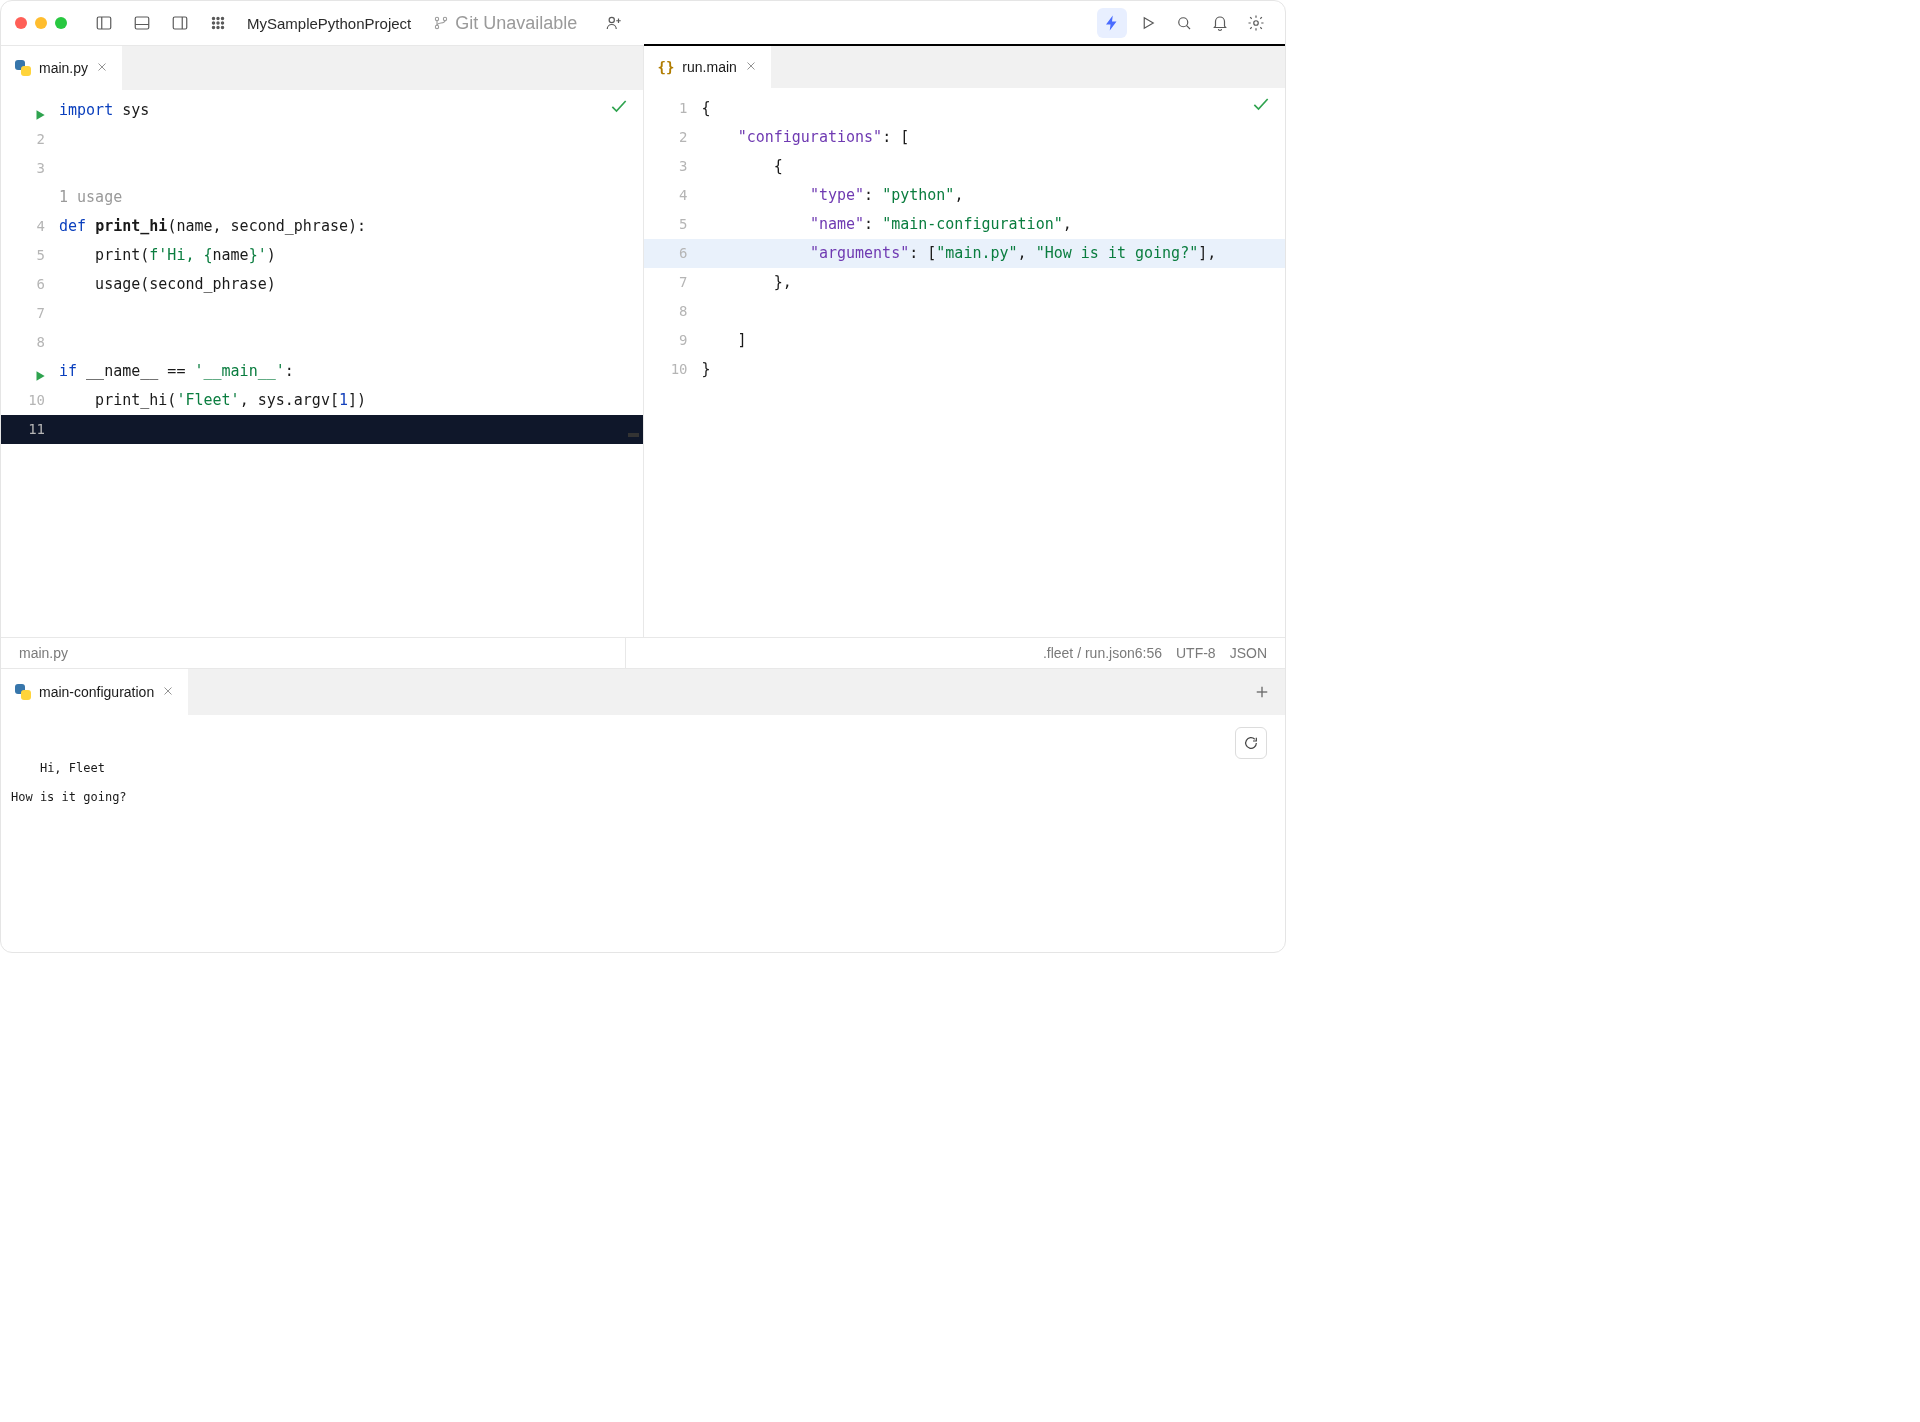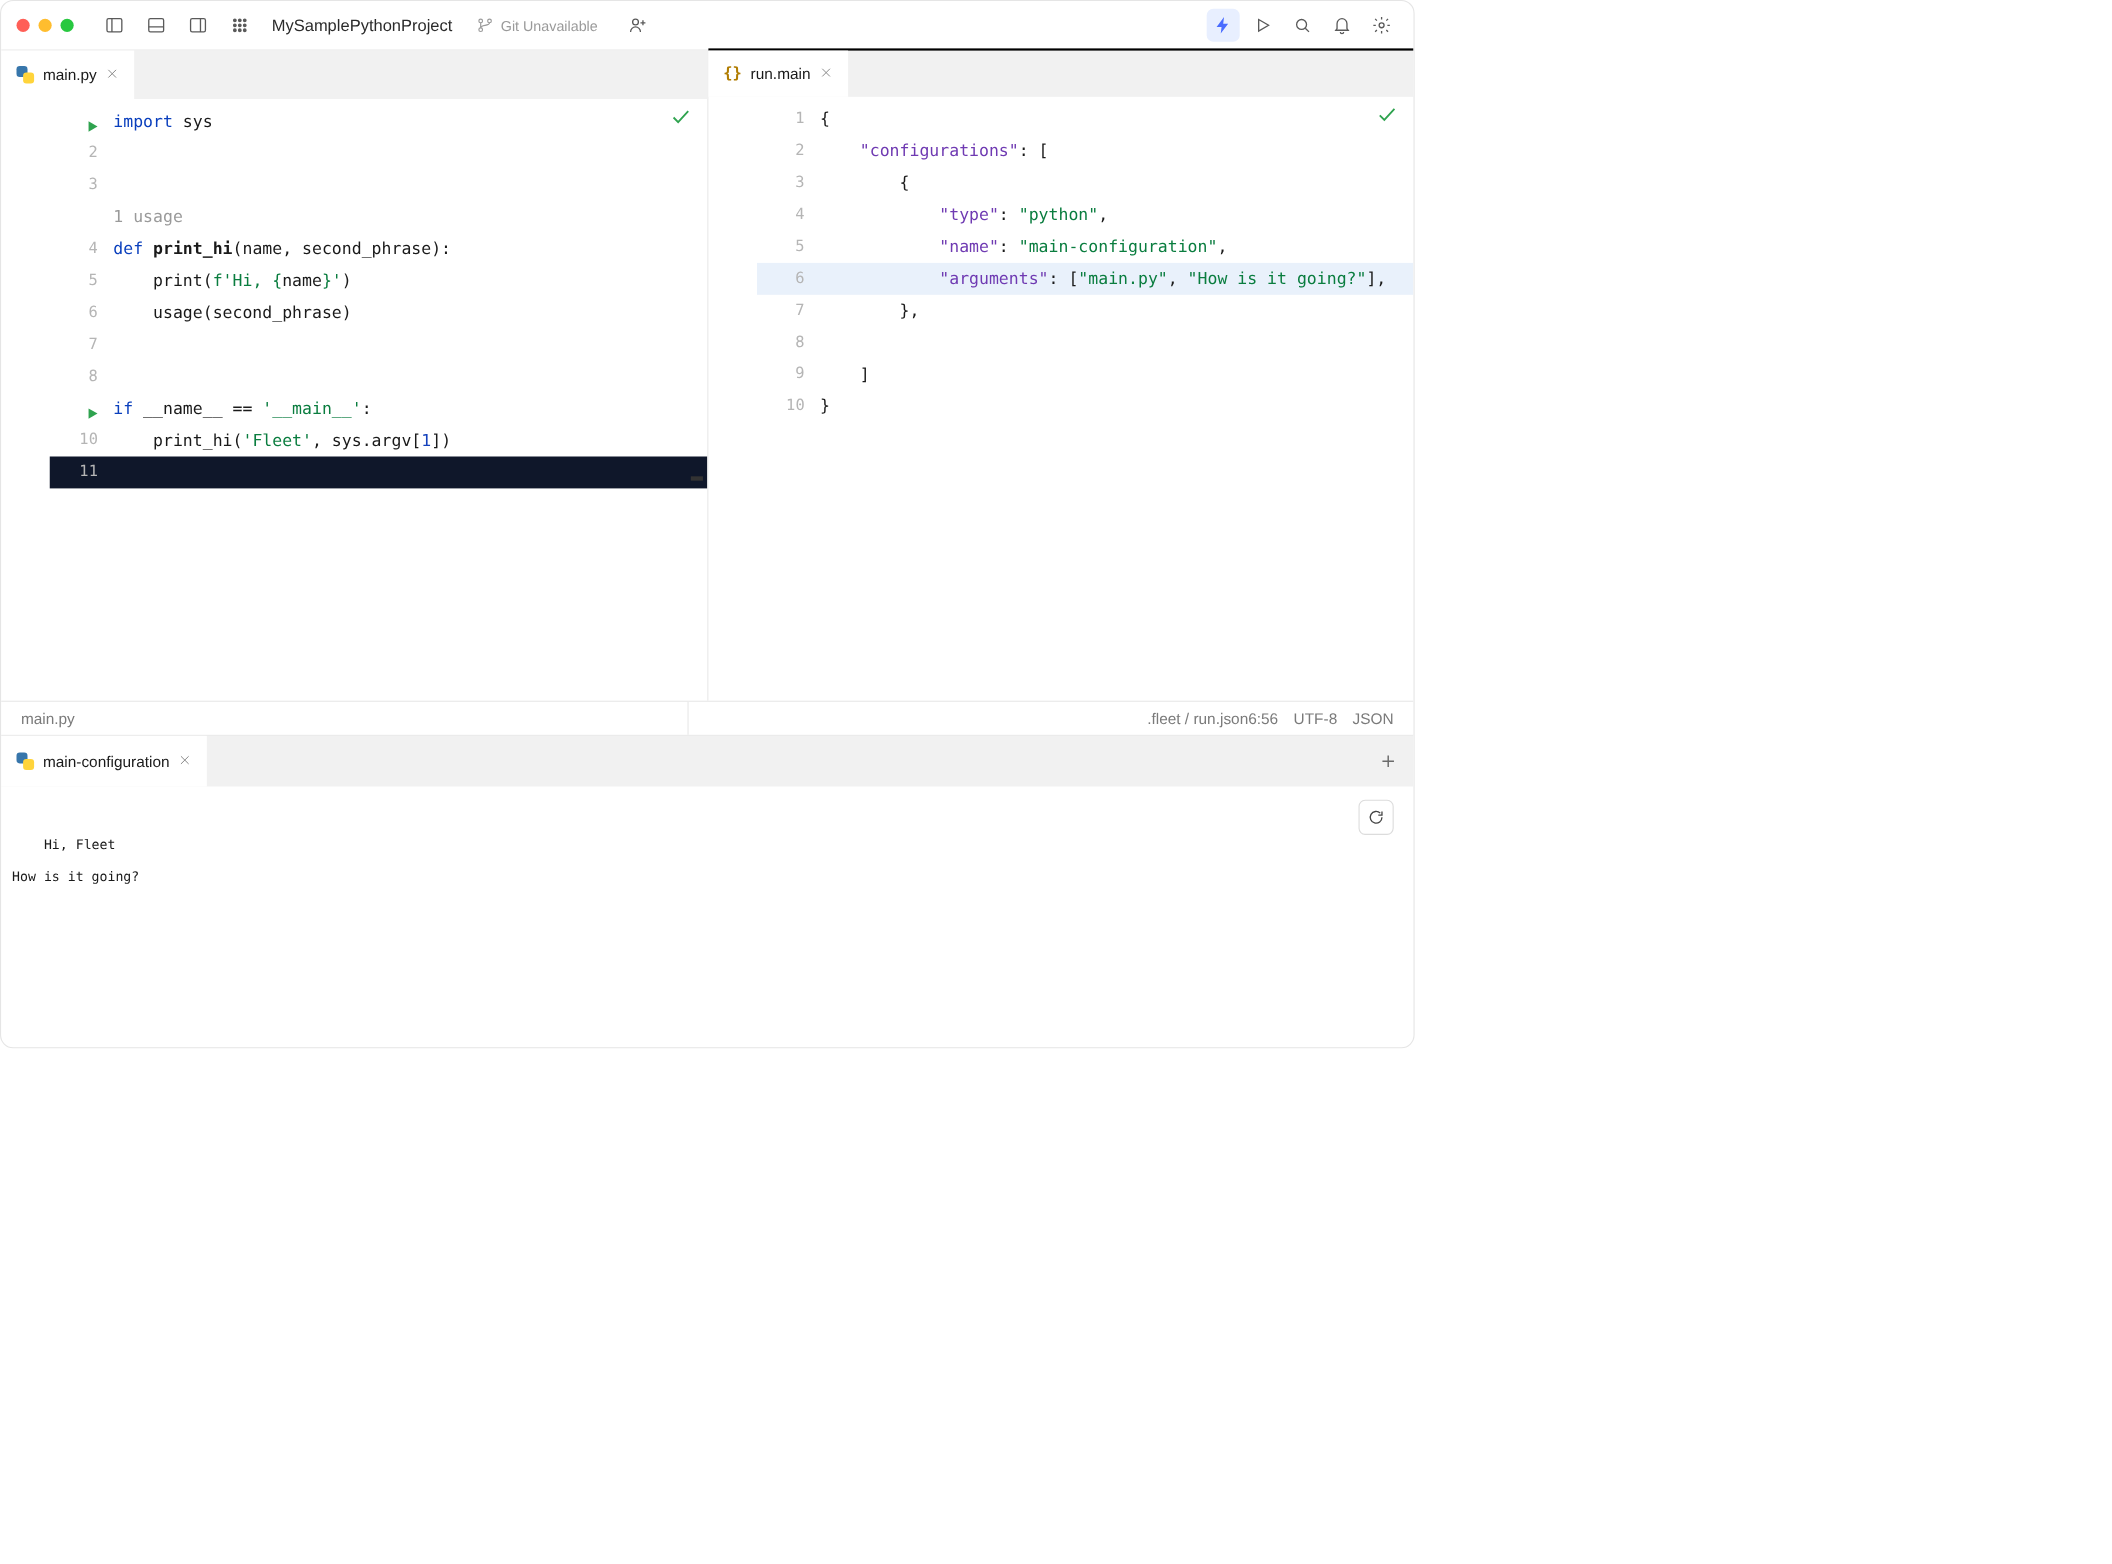--- a/index.html
+++ b/index.html
@@ -44,21 +44,21 @@
 .tb-icon svg { width: 18px; height: 18px; stroke: currentColor; fill: none; stroke-width: 1.6; }
 
 .project-title {
   font-size: 15px;
   color: #2b2b2b;
   margin-left: 6px;
   margin-right: 14px;
 }
 .git-status {
   display: flex; align-items: center; gap: 6px;
-  color: #9a9a9a; font-size: 13px;
+  color: #9a9a9a; font-size: 18px;
 }
 .git-status svg { width: 16px; height: 16px; stroke: currentColor; fill: none; stroke-width: 1.6; }
 .adduser-wrap { margin-left: 14px; }
 
 .tb-spacer { flex: 1; }
 
 .tb-right { display:flex; align-items:center; gap:6px; }
 .tb-bolt { background: #e8efff; color: #4a6cff; }
 .tb-bolt svg { fill: currentColor; stroke: none; }
 
@@ -91,21 +91,20 @@
   cursor: pointer;
 }
 .tab .file-icon { width: 16px; height: 16px; }
 .tab .tab-close svg { width: 12px; height: 12px; stroke: #888; stroke-width: 1.8; fill:none; }
 .json-braces { color: #b07c00; font-weight: 700; font-family: "SF Mono", Menlo, monospace; font-size: 14px; }
 
 .editor {
   flex: 1;
   overflow: hidden;
   position: relative;
-  margin-left: 44px;
 }
 .editor-lines {
   padding-top: 6px;
 }
 .gutter-run {
   position: absolute;
   left: 32px;
   color: #2fa34f;
 }
 .gutter-run svg { width: 14px; height: 14px; fill: currentColor; }

